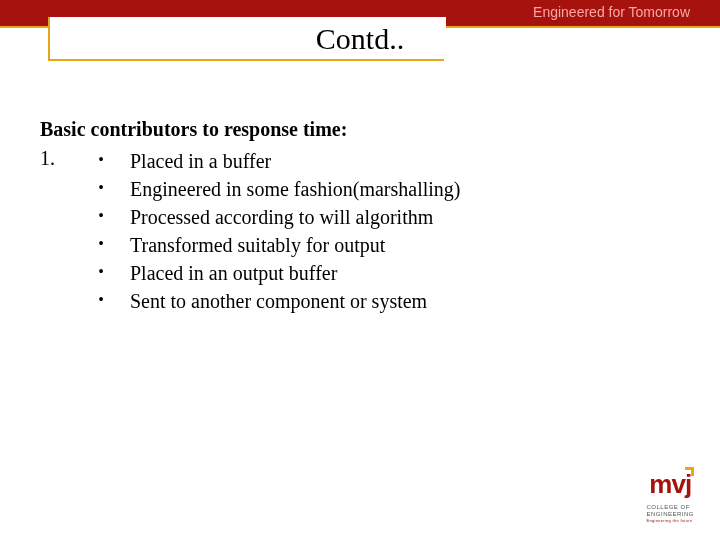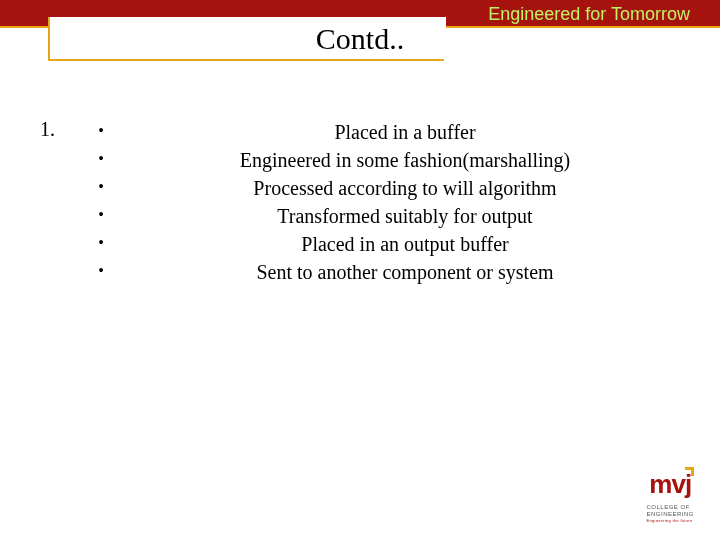--- a/index.html
+++ b/index.html
@@ -16,22 +16,22 @@
     left: 0;
     width: 720px;
     height: 28px;
     background: #a6120d;
   }
   .tagline {
     position: absolute;
     top: 4px;
     right: 30px;
     font-family: "Segoe UI", Arial, sans-serif;
-    font-size: 18px;
-    color: #bef264;
+    font-size: 14px;
+    color: #fca5a5;
   }
   .tab {
     position: absolute;
     top: 17px;
     left: 48px;
     width: 396px;
     height: 44px;
     background: #ffffff;
     border: 2px solid #e7a614;
     border-top: none;
@@ -101,21 +101,20 @@
   }
   .dot {
     width: 58px;
     text-align: center;
     flex-shrink: 0;
     font-size: 16px;
     padding-top: 2px;
   }
   .btxt {
     flex: 1;
-    text-align: center;
   }
   .logo {
     position: absolute;
     right: 26px;
     bottom: 16px;
     display: flex;
     align-items: center;
     gap: 4px;
     flex-direction: column;
   }
@@ -162,20 +161,21 @@
 
 <div class="top-bar">
   <div class="tagline">Engineered for Tomorrow</div>
 </div>
 <div class="gold-rule"></div>
 <div class="tab"></div>
 
 <div class="slide-title">Contd..</div>
 
 <div class="content">
+  <div class="intro">Basic contributors to response time:</div>
   <div class="num-item">
     <div class="num">1.</div>
     <div class="num-body">
       <ul class="bullets">
         <li>
             <span class="dot">•</span>
             <span class="btxt">Placed in a buffer</span>
           </li>
         <li>
             <span class="dot">•</span>

